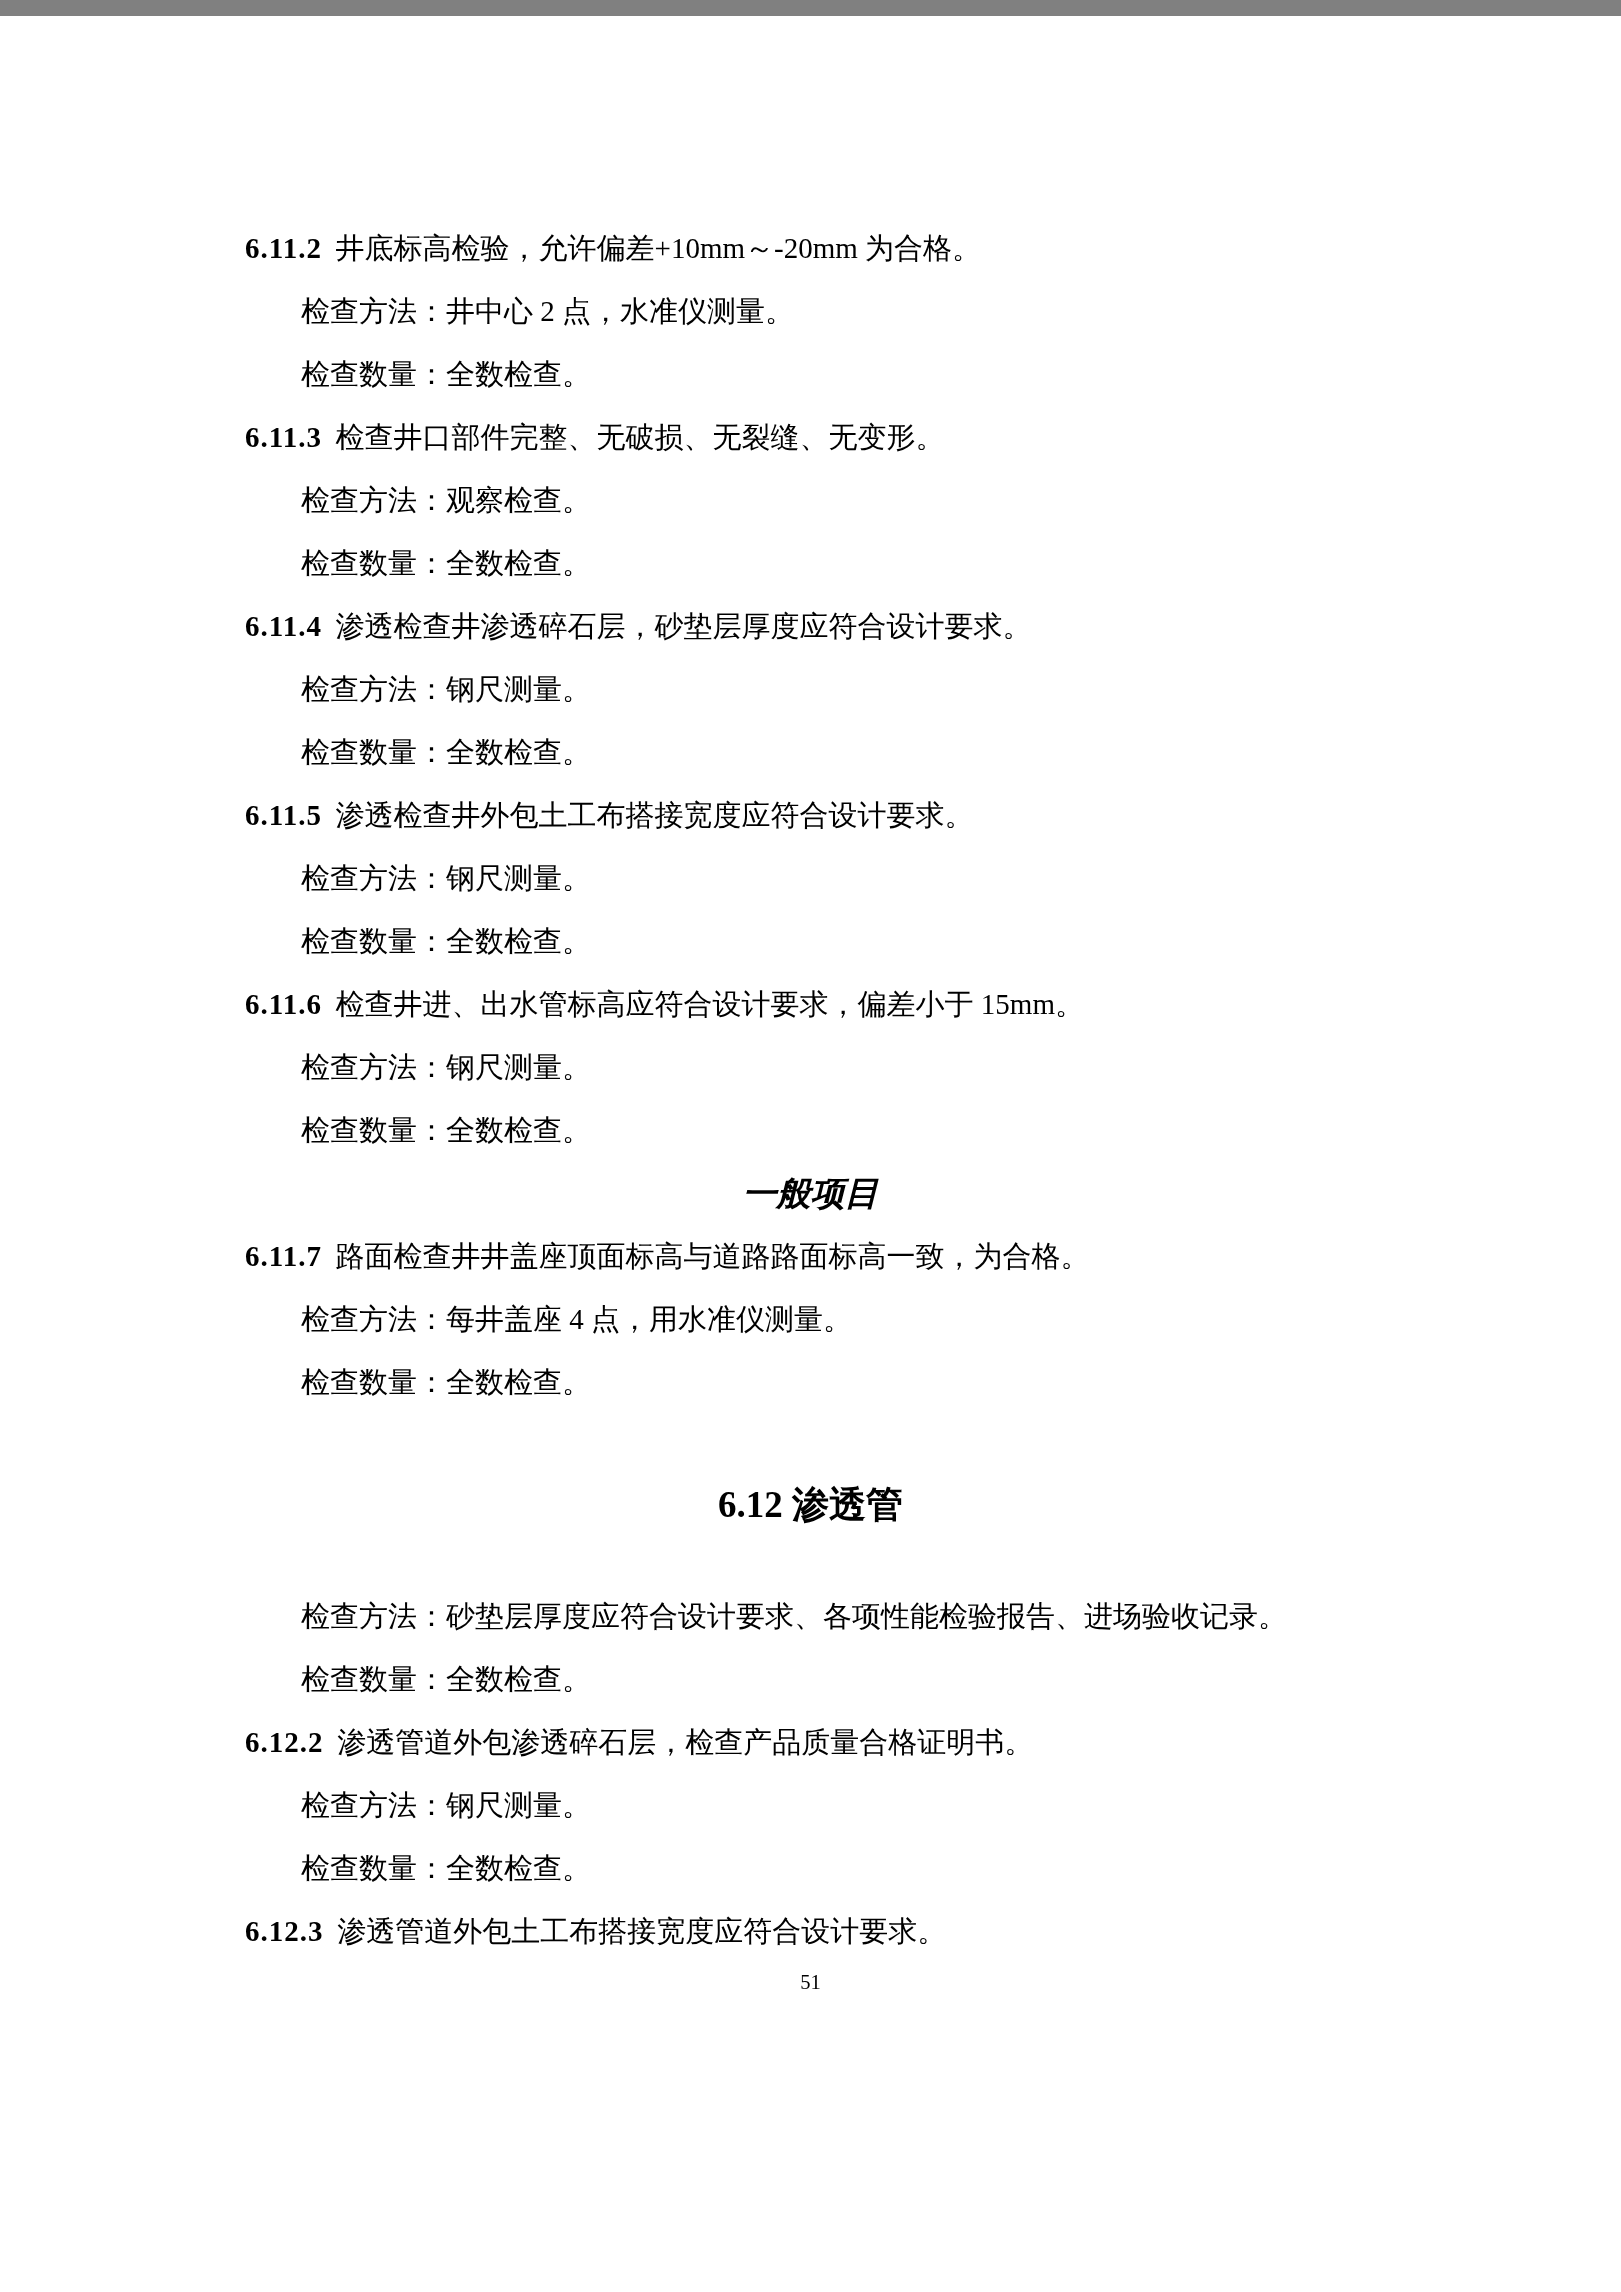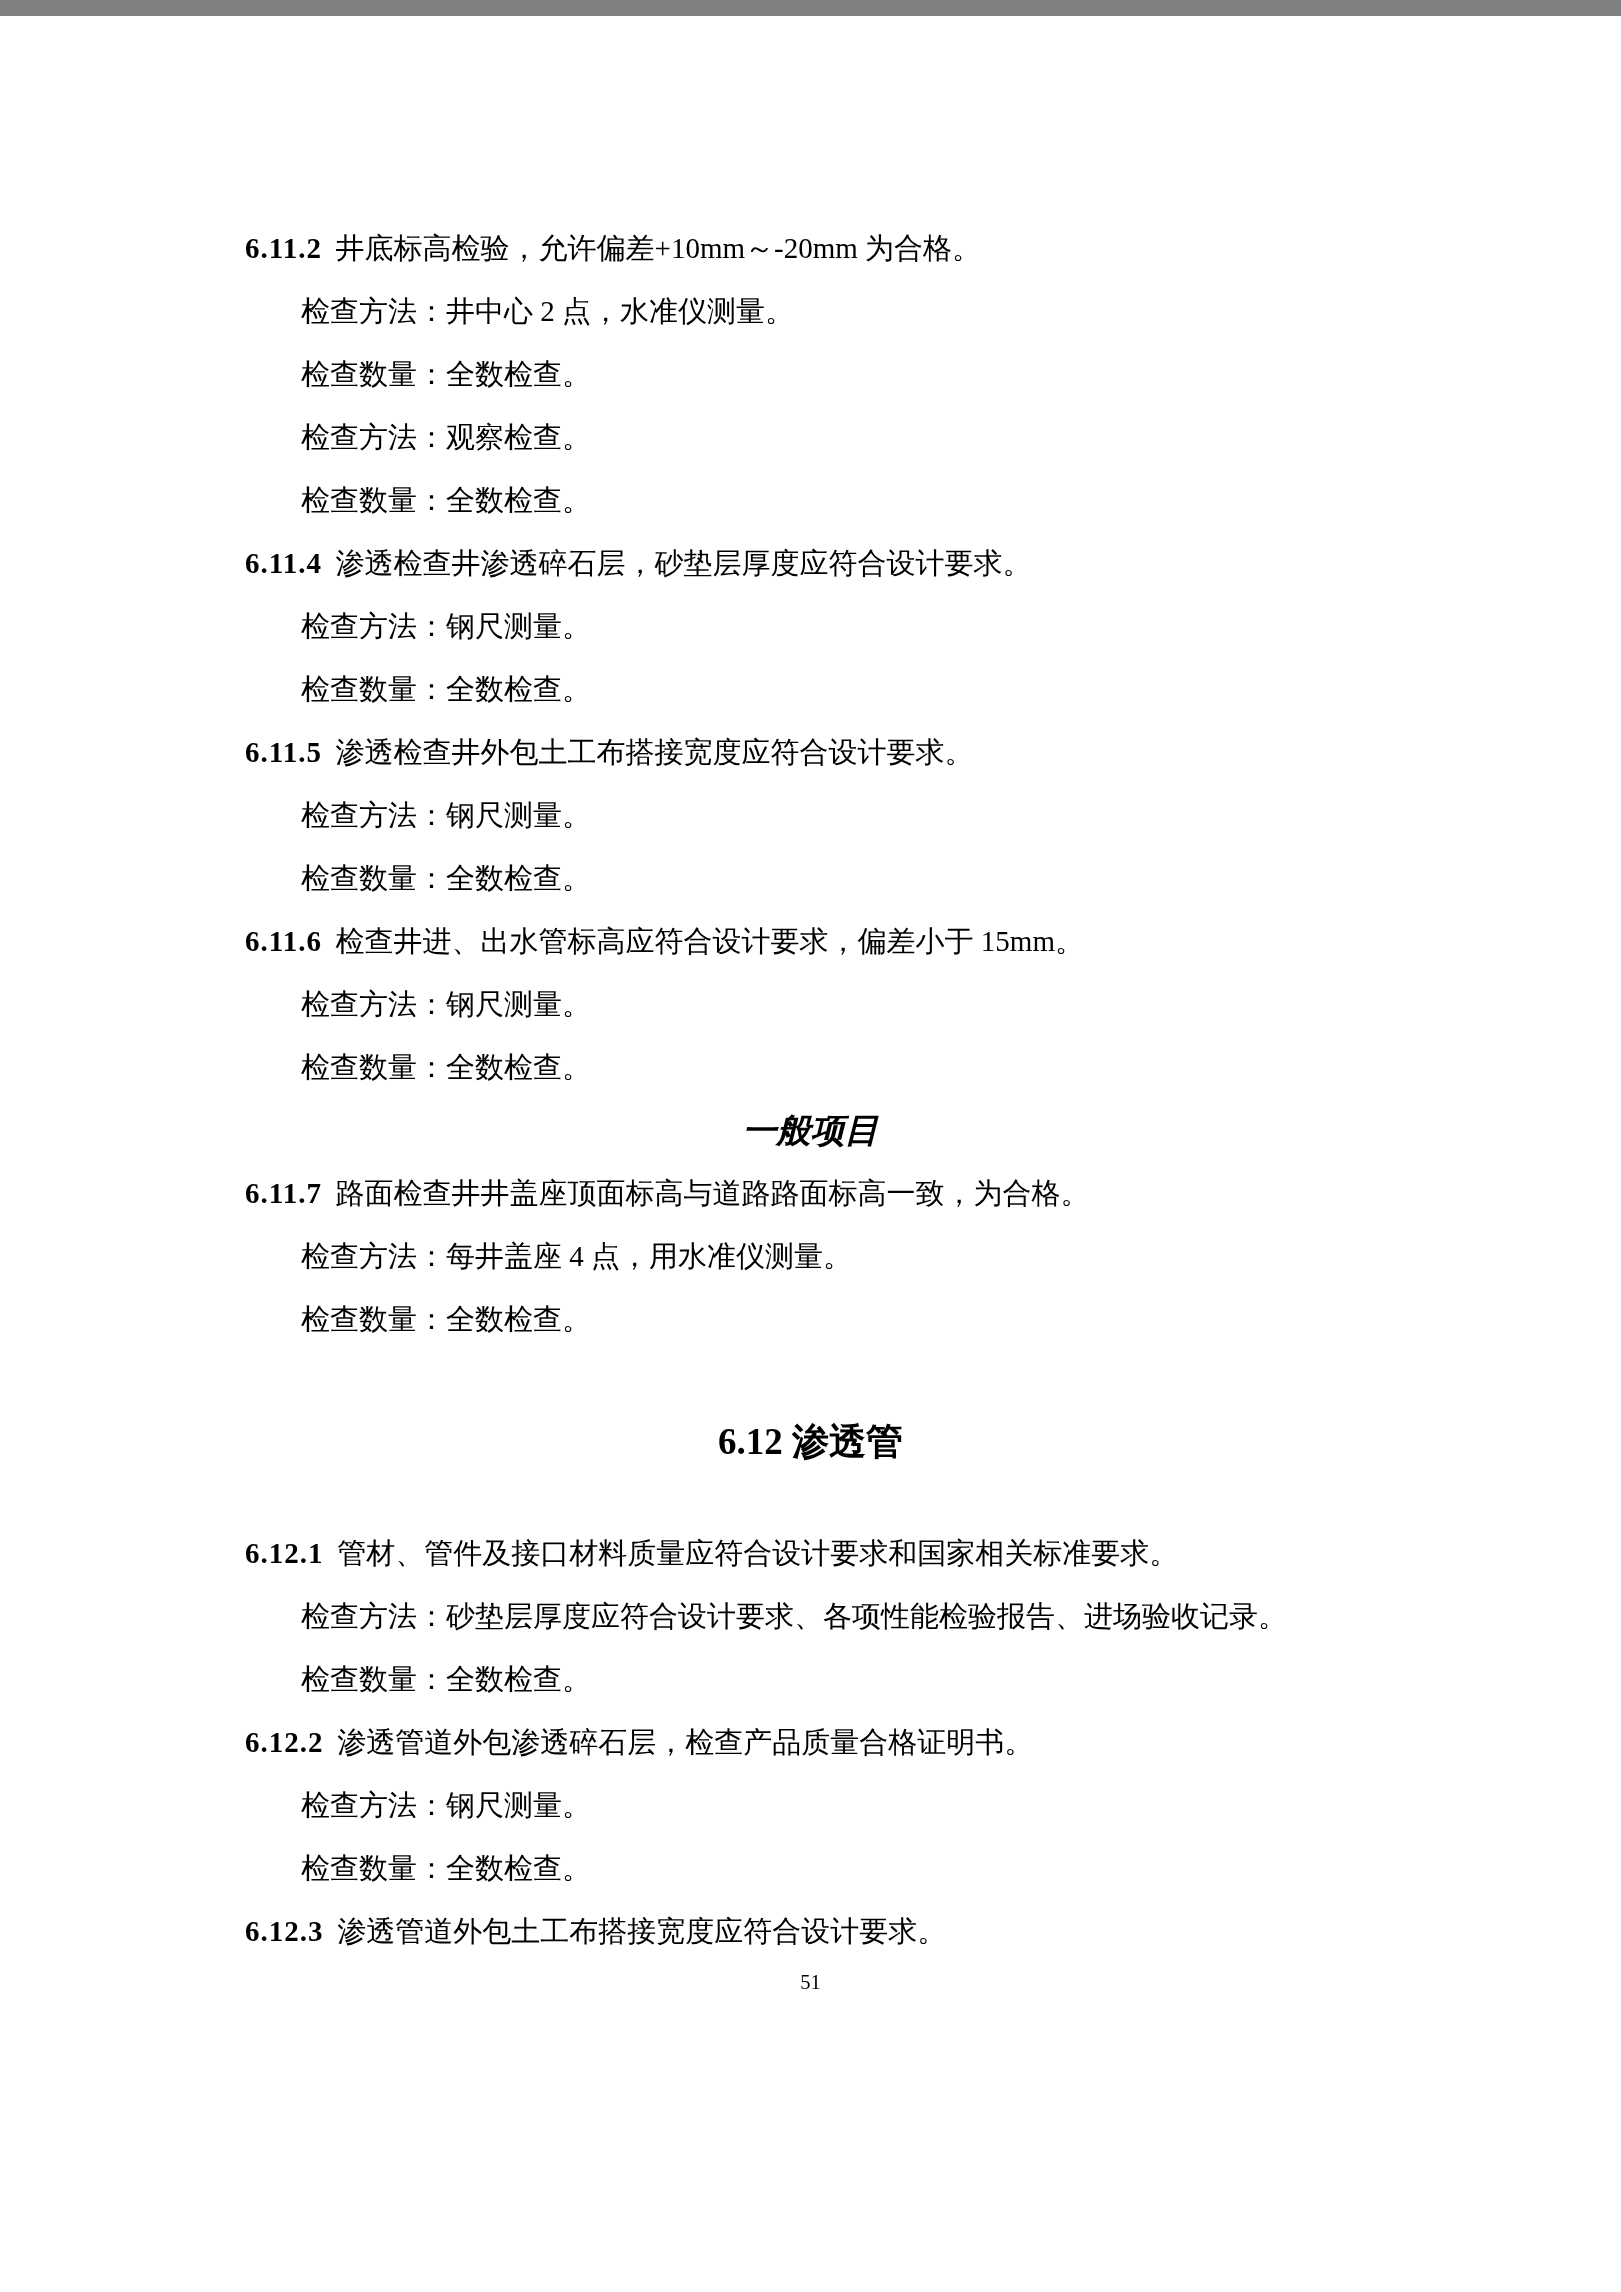--- a/index.html
+++ b/index.html
@@ -61,20 +61,21 @@
 </head>
 <body>
 
 <div class="page">
   <div class="content">
 
     <p class="line clause"><span class="num">6.11.2</span><span>井底标高检验，允许偏差+10mm～-20mm 为合格。</span></p>
     <p class="line sub"><span>检查方法：</span><span>井中心 2 点，水准仪测量。</span></p>
     <p class="line sub"><span>检查数量：</span><span>全数检查。</span></p>
 
+    <p class="line clause"><span class="num">6.11.3</span><span>检查井口部件完整、无破损、无裂缝、无变形。</span></p>
     <p class="line sub"><span>检查方法：</span><span>观察检查。</span></p>
     <p class="line sub"><span>检查数量：</span><span>全数检查。</span></p>
 
     <p class="line clause"><span class="num">6.11.4</span><span>渗透检查井渗透碎石层，砂垫层厚度应符合设计要求。</span></p>
     <p class="line sub"><span>检查方法：</span><span>钢尺测量。</span></p>
     <p class="line sub"><span>检查数量：</span><span>全数检查。</span></p>
 
     <p class="line clause"><span class="num">6.11.5</span><span>渗透检查井外包土工布搭接宽度应符合设计要求。</span></p>
     <p class="line sub"><span>检查方法：</span><span>钢尺测量。</span></p>
     <p class="line sub"><span>检查数量：</span><span>全数检查。</span></p>
@@ -85,21 +86,20 @@
 
     <p class="heading">一般项目</p>
 
     <p class="line clause"><span class="num">6.11.7</span><span>路面检查井井盖座顶面标高与道路路面标高一致，为合格。</span></p>
     <p class="line sub"><span>检查方法：</span><span>每井盖座 4 点，用水准仪测量。</span></p>
     <p class="line sub"><span>检查数量：</span><span>全数检查。</span></p>
 
     <h1 class="chapter">6.12 渗透管</h1>
 
 
-    <p class="line clause"><span class="num">6.12.1</span><span>管材、管件及接口材料质量应符合设计要求和国家相关标准要求。</span></p>
     <p class="line sub"><span>检查方法：</span><span>砂垫层厚度应符合设计要求、各项性能检验报告、进场验收记录。</span></p>
     <p class="line sub"><span>检查数量：</span><span>全数检查。</span></p>
 
     <p class="line clause"><span class="num">6.12.2</span><span>渗透管道外包渗透碎石层，检查产品质量合格证明书。</span></p>
     <p class="line sub"><span>检查方法：</span><span>钢尺测量。</span></p>
     <p class="line sub"><span>检查数量：</span><span>全数检查。</span></p>
 
     <p class="line clause"><span class="num">6.12.3</span><span>渗透管道外包土工布搭接宽度应符合设计要求。</span></p>
 
     <p class="pagenum">51</p>

